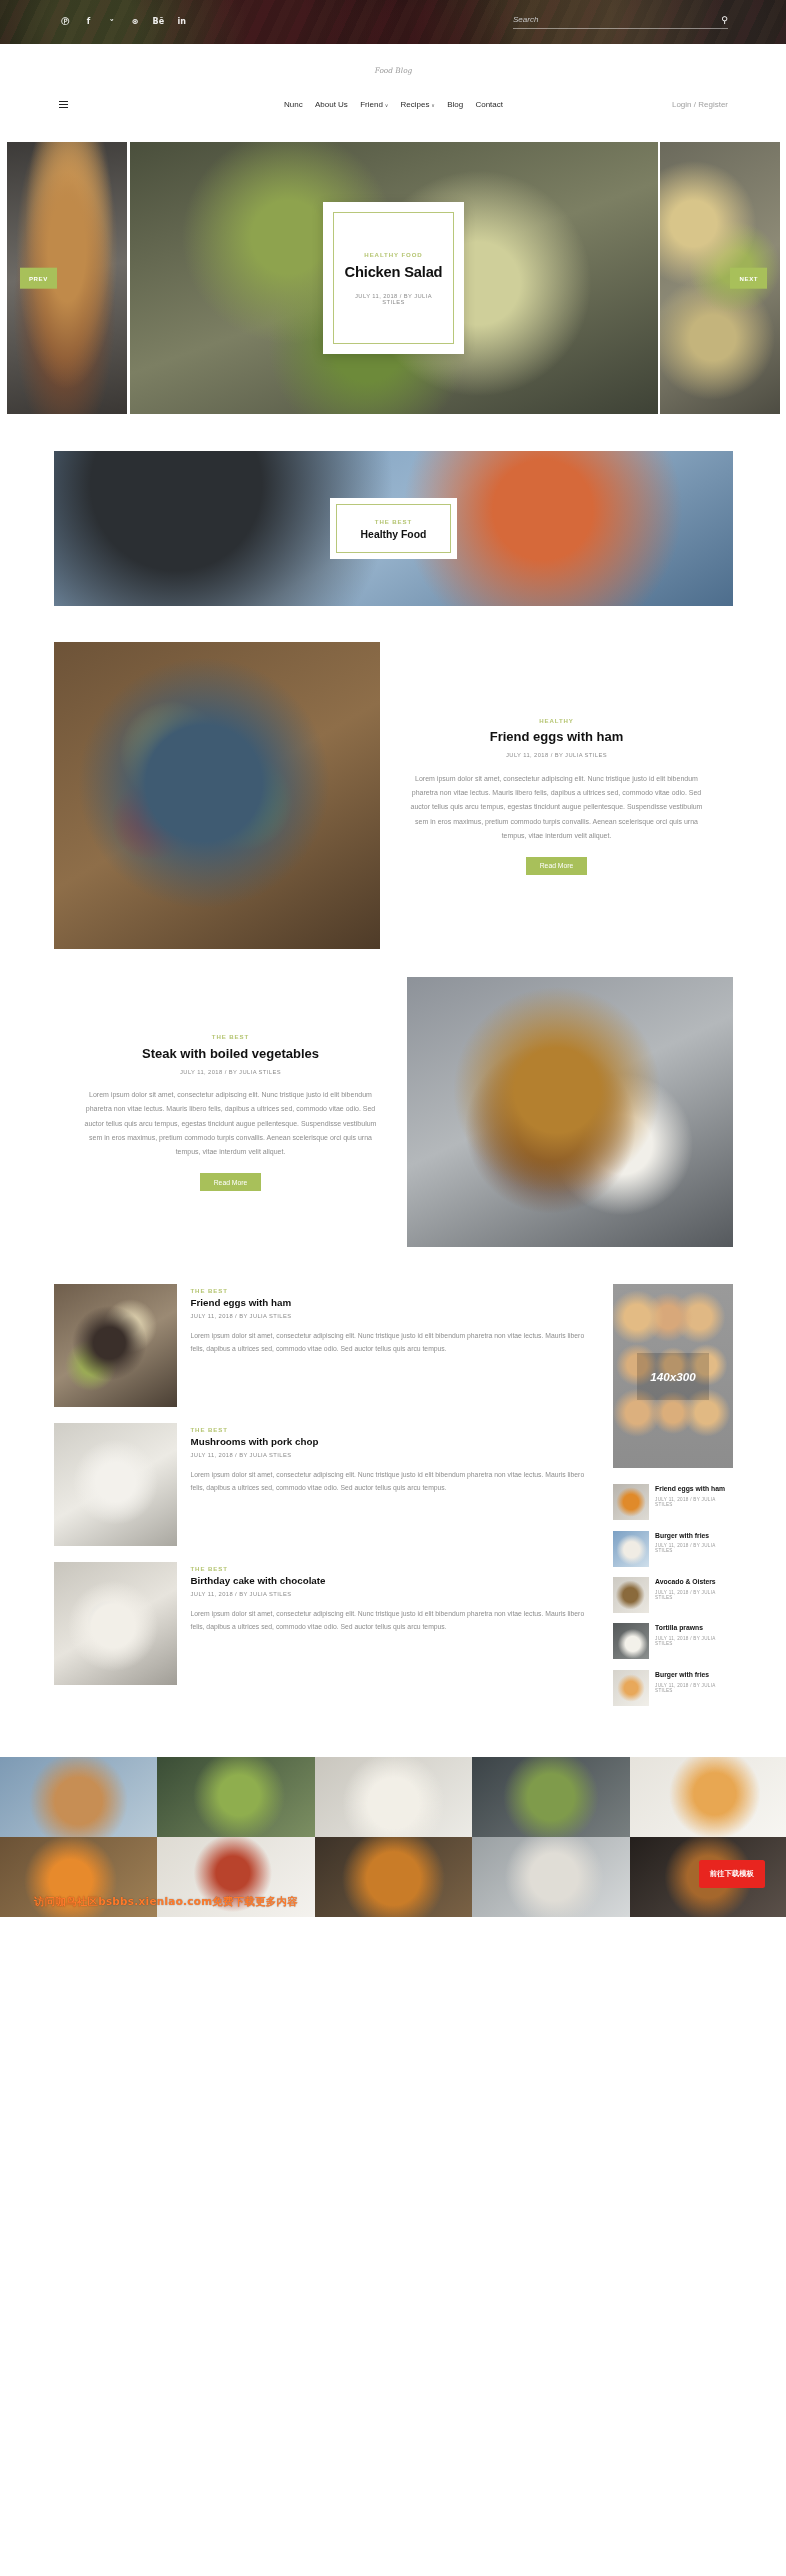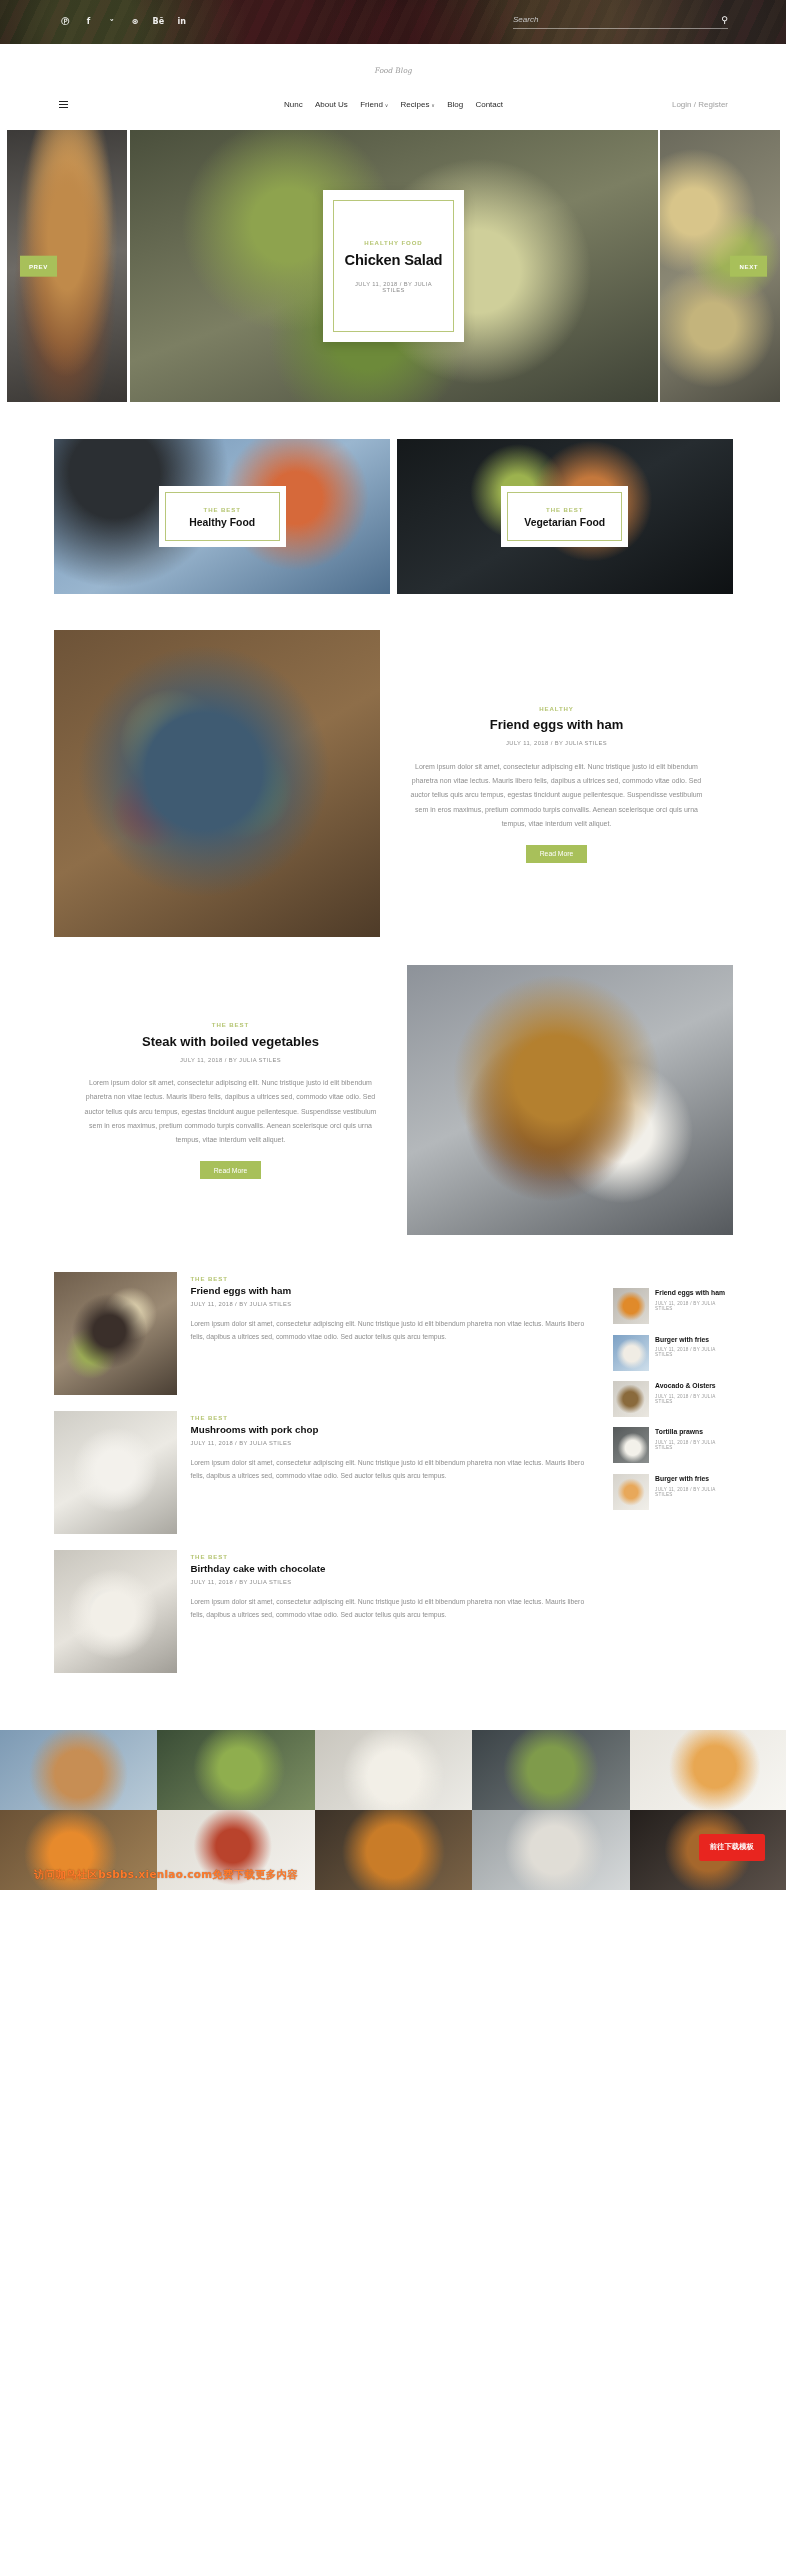--- a/index.html
+++ b/index.html
@@ -96,21 +96,21 @@
   .nav-link {
     font-size: 8px; color: #2b2b2b; text-decoration: none;
     cursor: pointer; white-space: nowrap;
   }
   .caret { font-size: 4.9px; margin-left: 1.8px; color: #555; }
   .login { margin-left: auto; font-size: 8px; color: #9f9f9f; cursor: pointer; z-index: 2; }
 
   
   .hero {
     display: flex; gap: 2.5px;
-    padding: 0 7px; margin-top: 12px;
+    padding: 0 7px; margin-top: 24px;
     align-items: stretch; position: relative;
   }
   .hero-side { position: relative; width: 120px; height: 272px; overflow:hidden; }
   .hero-mid  { position: relative; flex: 1; height: 272px; overflow:hidden;
                display:flex; align-items:center; justify-content:center; }
   .ph { width: 100%; height: 100%; background-size: cover; background-position:center; }
 
   .ph-burger {
     background-image:
       radial-gradient(ellipse at 50% 40%, #c08a4a 0 22%, transparent 60%),
@@ -393,28 +393,20 @@
 
 <div class="cats">
   <div class="cat ph-cat1">
     <div class="cat-card">
       <div class="cat-card-inner">
         <div class="eyebrow">THE BEST</div>
         <div class="cat-title">Healthy Food</div>
       </div>
     </div>
   </div>
-  <div class="cat ph-cat3">
-    <div class="cat-card">
-      <div class="cat-card-inner">
-        <div class="eyebrow">THE BEST</div>
-        <div class="cat-title">Vegetarian Food</div>
-      </div>
-    </div>
-  </div>
 </div>
 
 <div class="feature imgleft">
   <div class="feature-img ph-eggbowl"></div>
   <div class="feature-body">
     <div class="eyebrow">HEALTHY</div>
     <div class="f-title">Friend eggs with ham</div>
     <div class="meta">
       <span>JULY 11, 2018</span>
       <span>/</span>
@@ -481,20 +473,23 @@
           <span>/</span>
           <span>BY JULIA STILES</span>
         </div>
         <p class="post-text">Lorem ipsum dolor sit amet, consectetur adipiscing elit. Nunc tristique justo id elit bibendum pharetra non vitae lectus. Mauris libero felis, dapibus a ultrices sed, commodo vitae odio. Sed auctor tellus quis arcu tempus.</p>
       </div>
     </div>
 
   </div>
 
   <div class="sidebar">
+    <div class="ad">
+      <div class="ad-label">140x300</div>
+    </div>
     <div class="side-list">
       <div class="side-item">
         <div class="side-img ph-s1"></div>
         <div class="side-body">
           <div class="side-title">Friend eggs with ham</div>
           <div class="side-meta">JULY 11, 2018  /  BY JULIA STILES</div>
         </div>
       </div>
       <div class="side-item">
         <div class="side-img ph-s2"></div>

